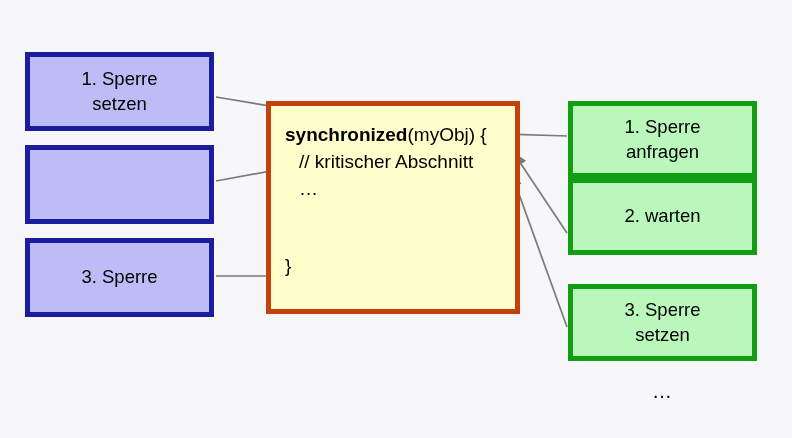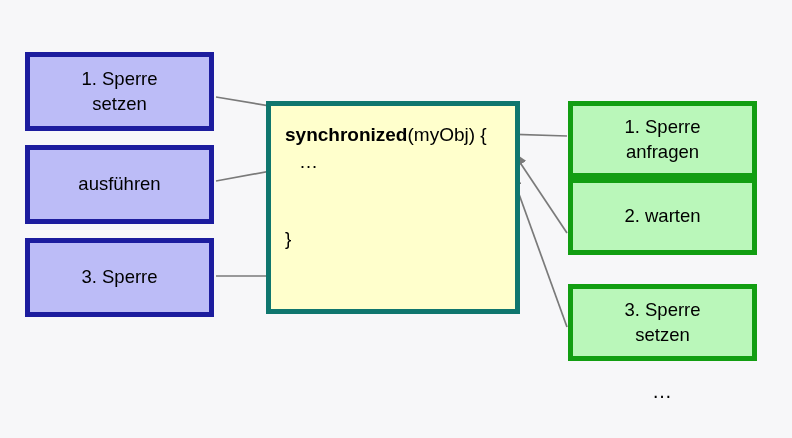--- a/index.html
+++ b/index.html
@@ -43,21 +43,21 @@
     border: 5px solid #1c1c9e;
     font-size: 18.5px;
   }
   .box-green {
     background: #baf7ba;
     border: 5px solid #129e12;
     font-size: 18.5px;
   }
   .box-code {
     background: #ffffcc;
-    border: 5px solid #0f766e;
+    border: 5px solid #c2410c;
     display: block;
     text-align: left;
     font-size: 19px;
     padding: 16px 14px 0 14px;
   }
   .code-line {
     white-space: pre;
     line-height: 1.42;
     color: #000000;
   }
@@ -114,29 +114,29 @@
       <line x1="567" y1="327" x2="511" y2="172" stroke="#7a7a7a" stroke-width="1.7" marker-end="url(#ah)"></line>
     </g>
   </svg>
 
   <div class="box box-blue" style="left:25px; top:52px; width:189px; height:79px;">
     <span class="box-line">1. Sperre</span>
     <span class="box-line">setzen</span>
   </div>
 
   <div class="box box-blue" style="left:25px; top:145px; width:189px; height:79px;">
-    <span class="box-line">ausführen</span>
   </div>
 
   <div class="box box-blue" style="left:25px; top:238px; width:189px; height:79px;">
     <span class="box-line">3. Sperre</span>
   </div>
 
   <div class="box box-code" style="left:266px; top:101px; width:254px; height:213px;">
     <div class="code-line"><span class="kw">synchronized</span><span>(myObj) {</span></div>
+    <div class="code-line indent">// kritischer Abschnitt</div>
     <div class="code-line indent">…</div>
     <div class="code-line" style="margin-top:50px;">}</div>
   </div>
 
   <div class="box box-green" style="left:568px; top:101px; width:189px; height:77px;">
     <span class="box-line">1. Sperre</span>
     <span class="box-line">anfragen</span>
   </div>
 
   <div class="box box-green" style="left:568px; top:178px; width:189px; height:77px;">

